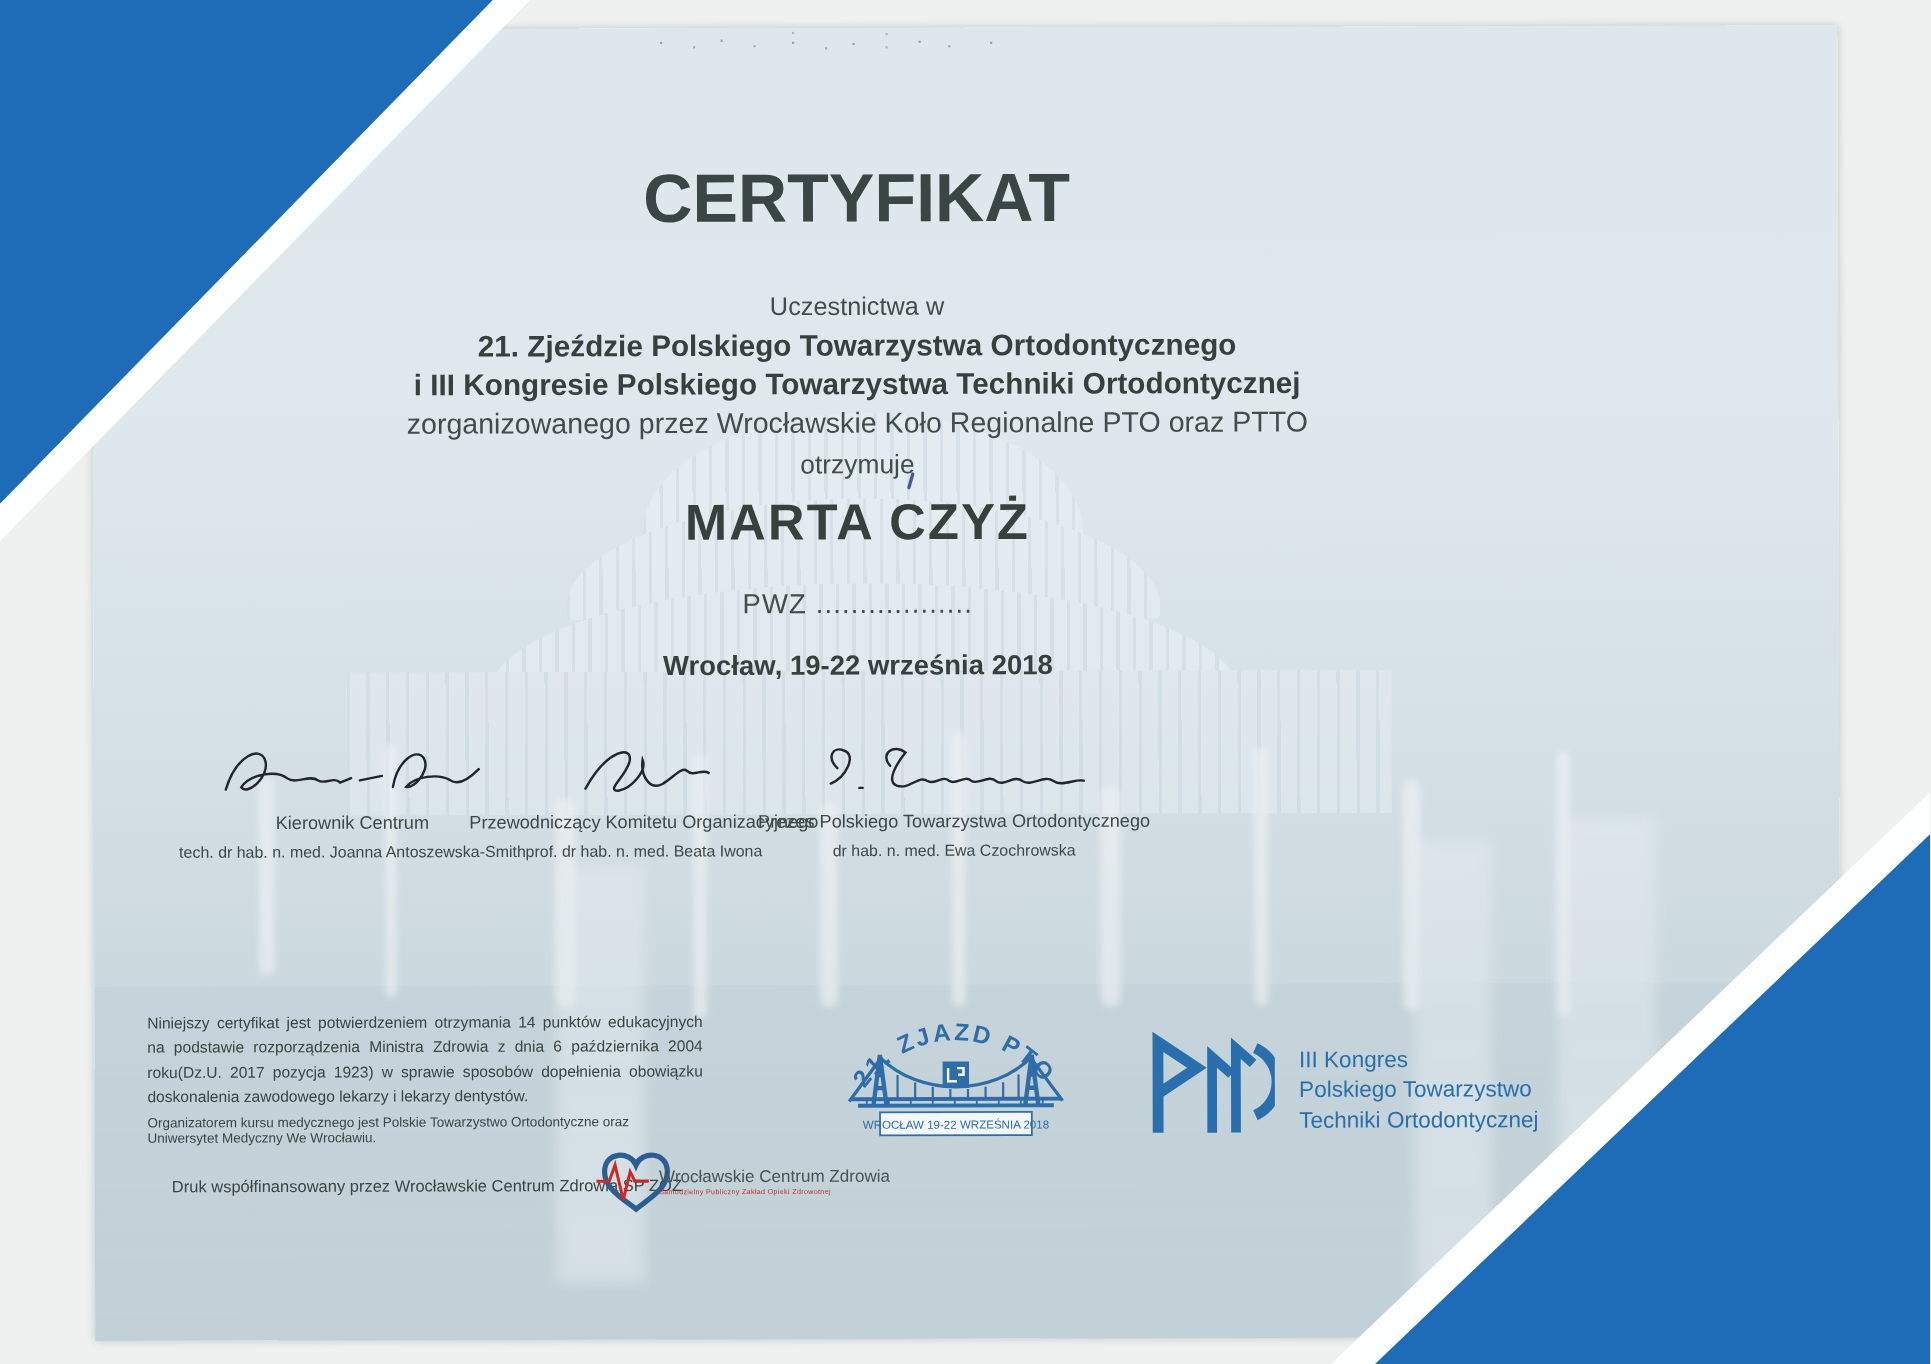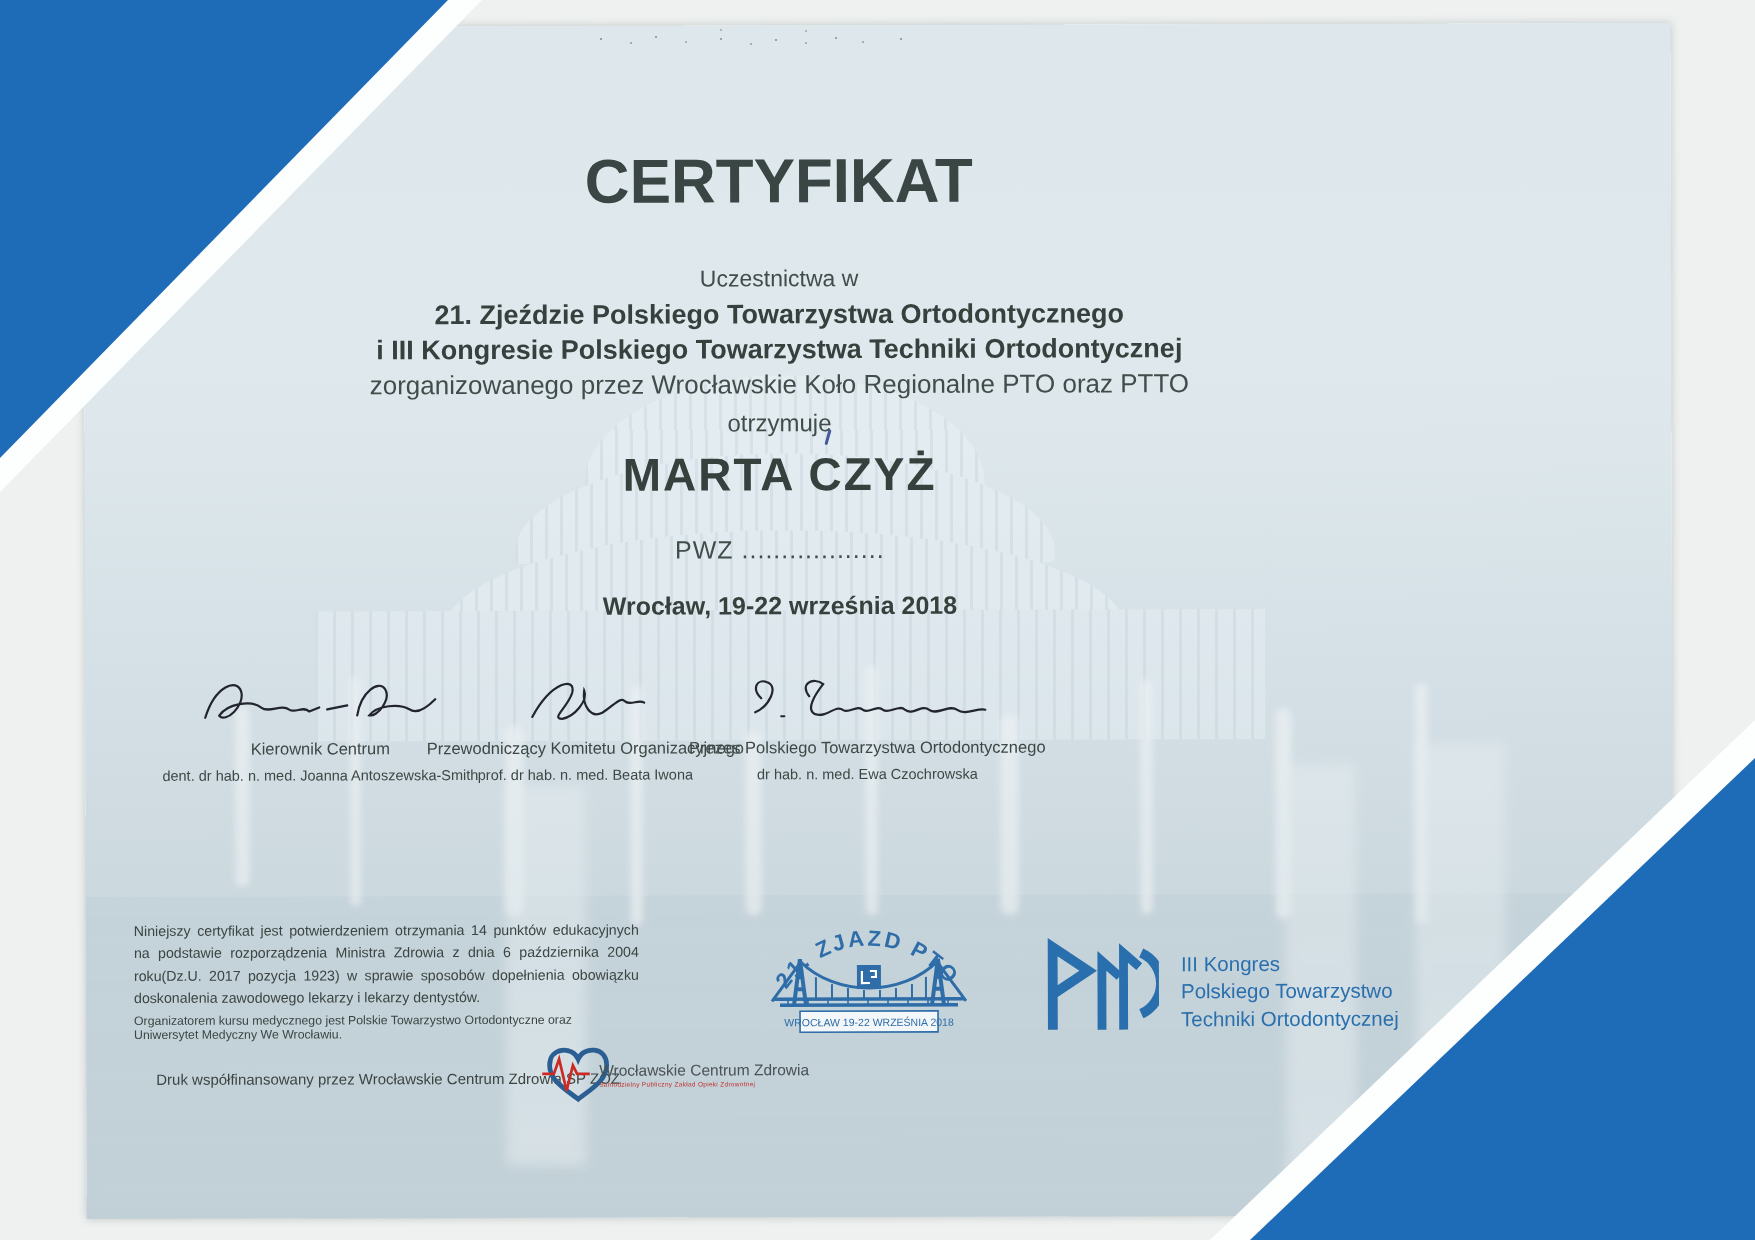--- a/index.html
+++ b/index.html
@@ -120,21 +120,21 @@
   <div class="pen-mark"></div>
   <div class="center-line recipient">MARTA CZYŻ</div>
   <div class="center-line pwz">PWZ ..................</div>
   <div class="center-line placedate">Wrocław, 19-22 września 2018</div>
 
   <div class="sig-block sig1">
     <svg class="sig-svg" width="250" height="62" viewBox="0 0 250 62">
       <path d="M10 46 C20 14 42 6 46 20 C50 34 30 52 24 44 C32 32 56 28 66 36 C74 42 86 32 94 38 C100 42 108 34 114 40 L124 36 M132 38 L152 34 M162 44 C166 20 184 8 190 18 C196 28 182 46 174 44 C182 34 204 32 214 38 C222 44 232 36 240 28" fill="none" stroke="#22242e" stroke-width="2.2" stroke-linecap="round"></path>
     </svg>
     <div class="sig-role">Kierownik Centrum</div>
-    <div class="sig-name">dent. dr hab. n. med. Joanna Antoszewska-Smith</div>
+    <div class="sig-name">tech. dr hab. n. med. Joanna Antoszewska-Smith</div>
   </div>
 
   <div class="sig-block sig2">
     <svg class="sig-svg" width="130" height="62" viewBox="0 0 130 62">
       <path d="M12 46 C32 10 56 6 52 22 C48 36 30 48 42 48 C54 46 68 30 64 20 C62 34 70 48 82 42 C92 36 100 26 104 30 C110 36 118 28 124 32" fill="none" stroke="#22242e" stroke-width="2.2" stroke-linecap="round"></path>
     </svg>
     <div class="sig-role">Przewodniczący Komitetu Organizacyjnego</div>
     <div class="sig-name">prof. dr hab. n. med. Beata Iwona</div>
   </div>
 

